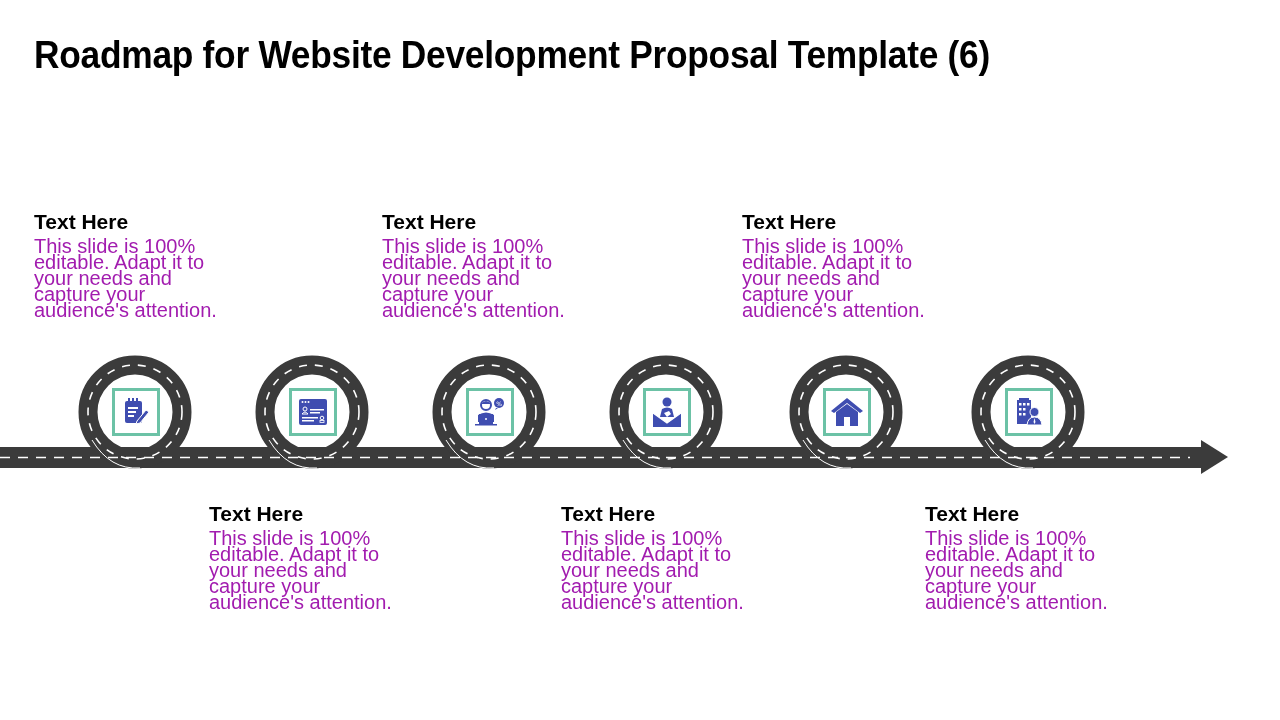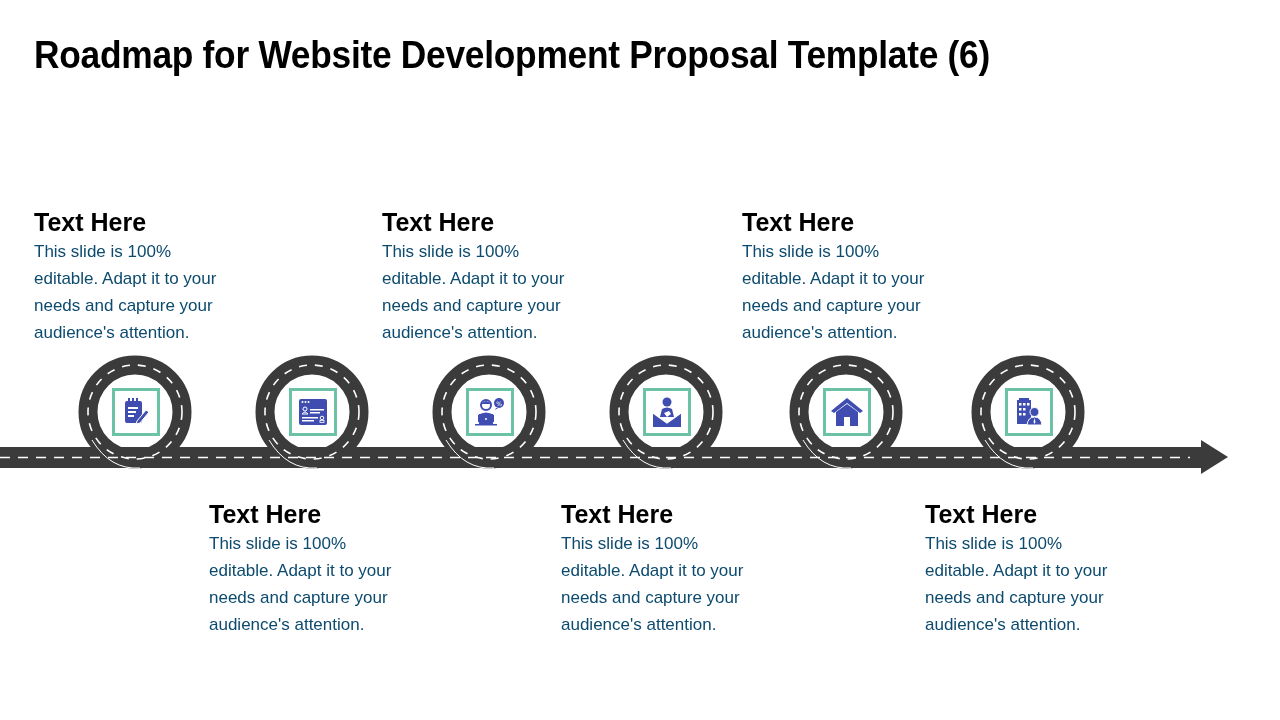--- a/index.html
+++ b/index.html
@@ -9,25 +9,25 @@
     font-family: "Liberation Sans", sans-serif;
   }
   .title {
     position: absolute; left: 34px; top: 34px;
     font-size: 38px; font-weight: bold; color: #000;
     letter-spacing: -0.3px; white-space: nowrap;
     transform: scaleX(0.93); transform-origin: left top;
   }
   .text-block { position: absolute; width: 190px; }
   .text-block .heading {
-    font-size: 25px; font-weight: bold; color: #000; line-height: 26px;
+    font-size: 21px; font-weight: bold; color: #000; line-height: 26px;
     margin-bottom: 3px; white-space: nowrap;
   }
   .text-block .body {
-    font-size: 17px; color: #0c4a6e; line-height: 27px;
+    font-size: 20px; color: #a21caf; line-height: 16px;
   }
   .roadmap-svg { position: absolute; left: 0; top: 0; }
   .icon-box {
     position: absolute; width: 42px; height: 42px;
     border: 3px solid #6cc2a6; background: #fff;
     display: flex; align-items: center; justify-content: center;
   }
 </style>
 </head>
 <body>

